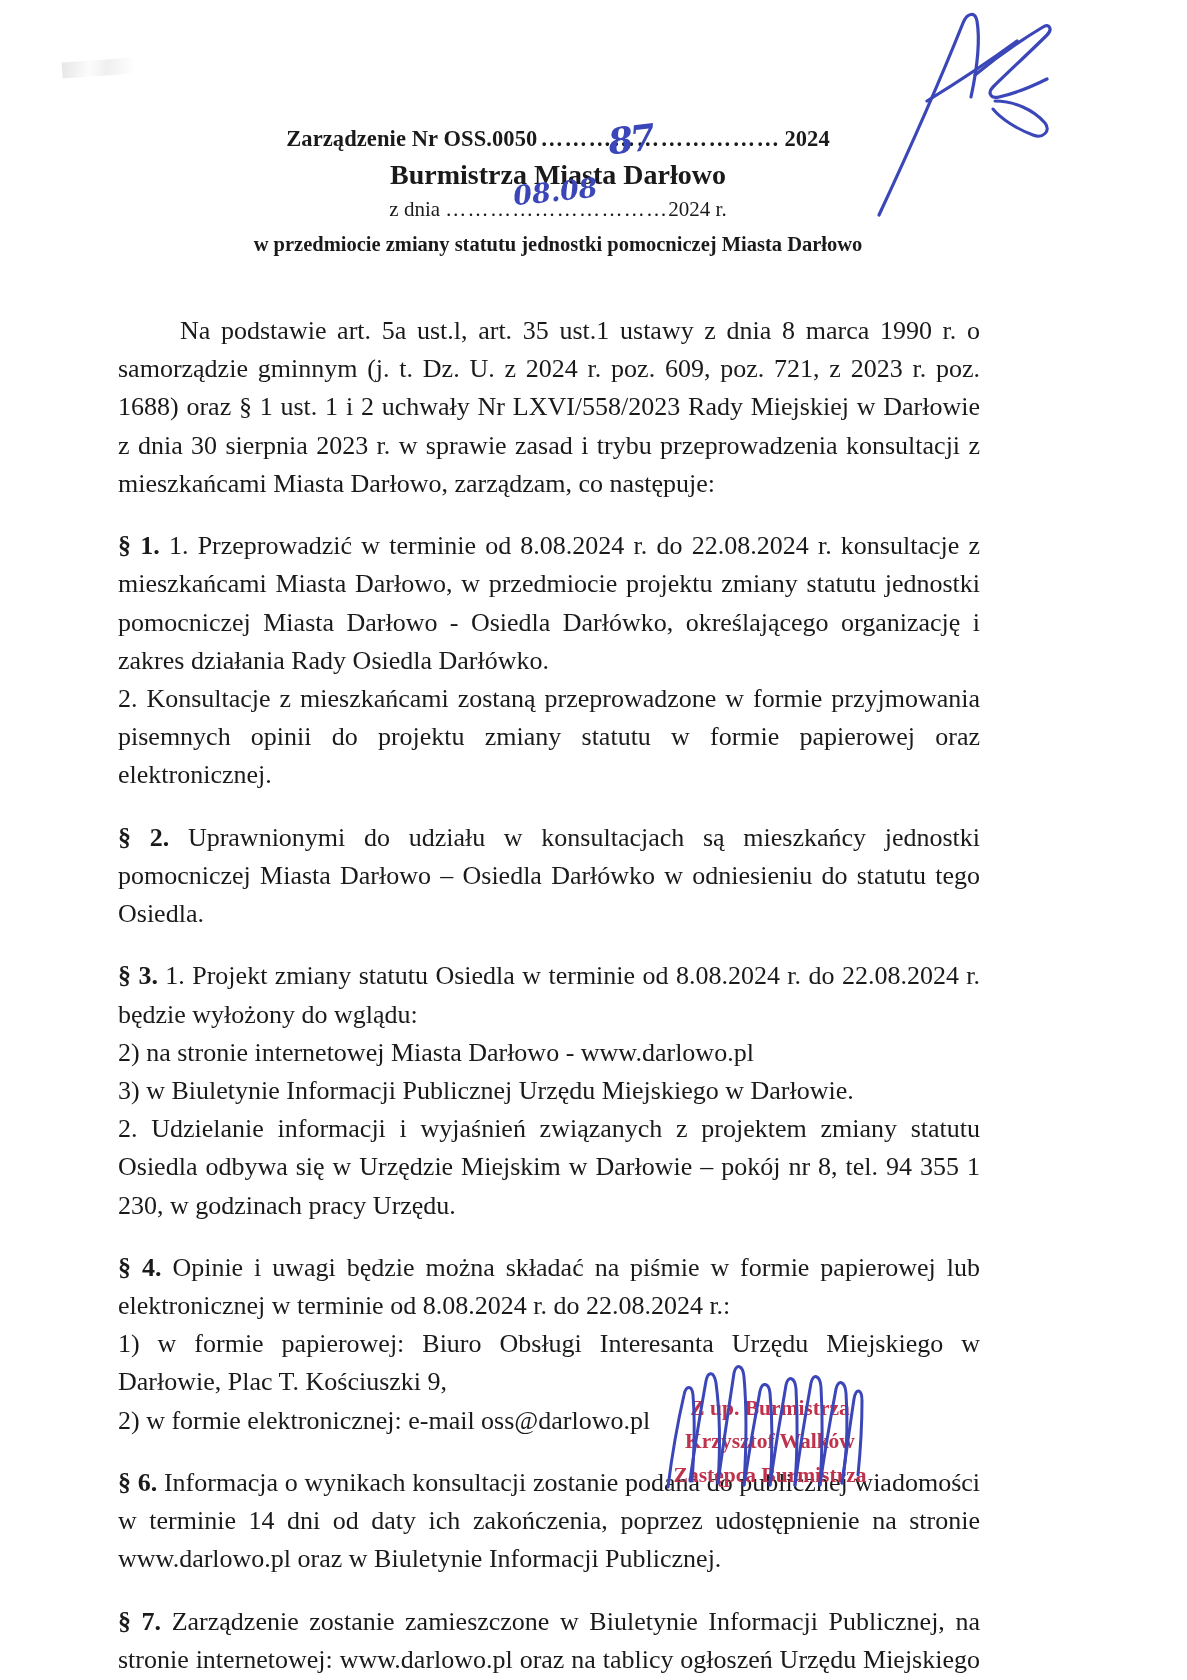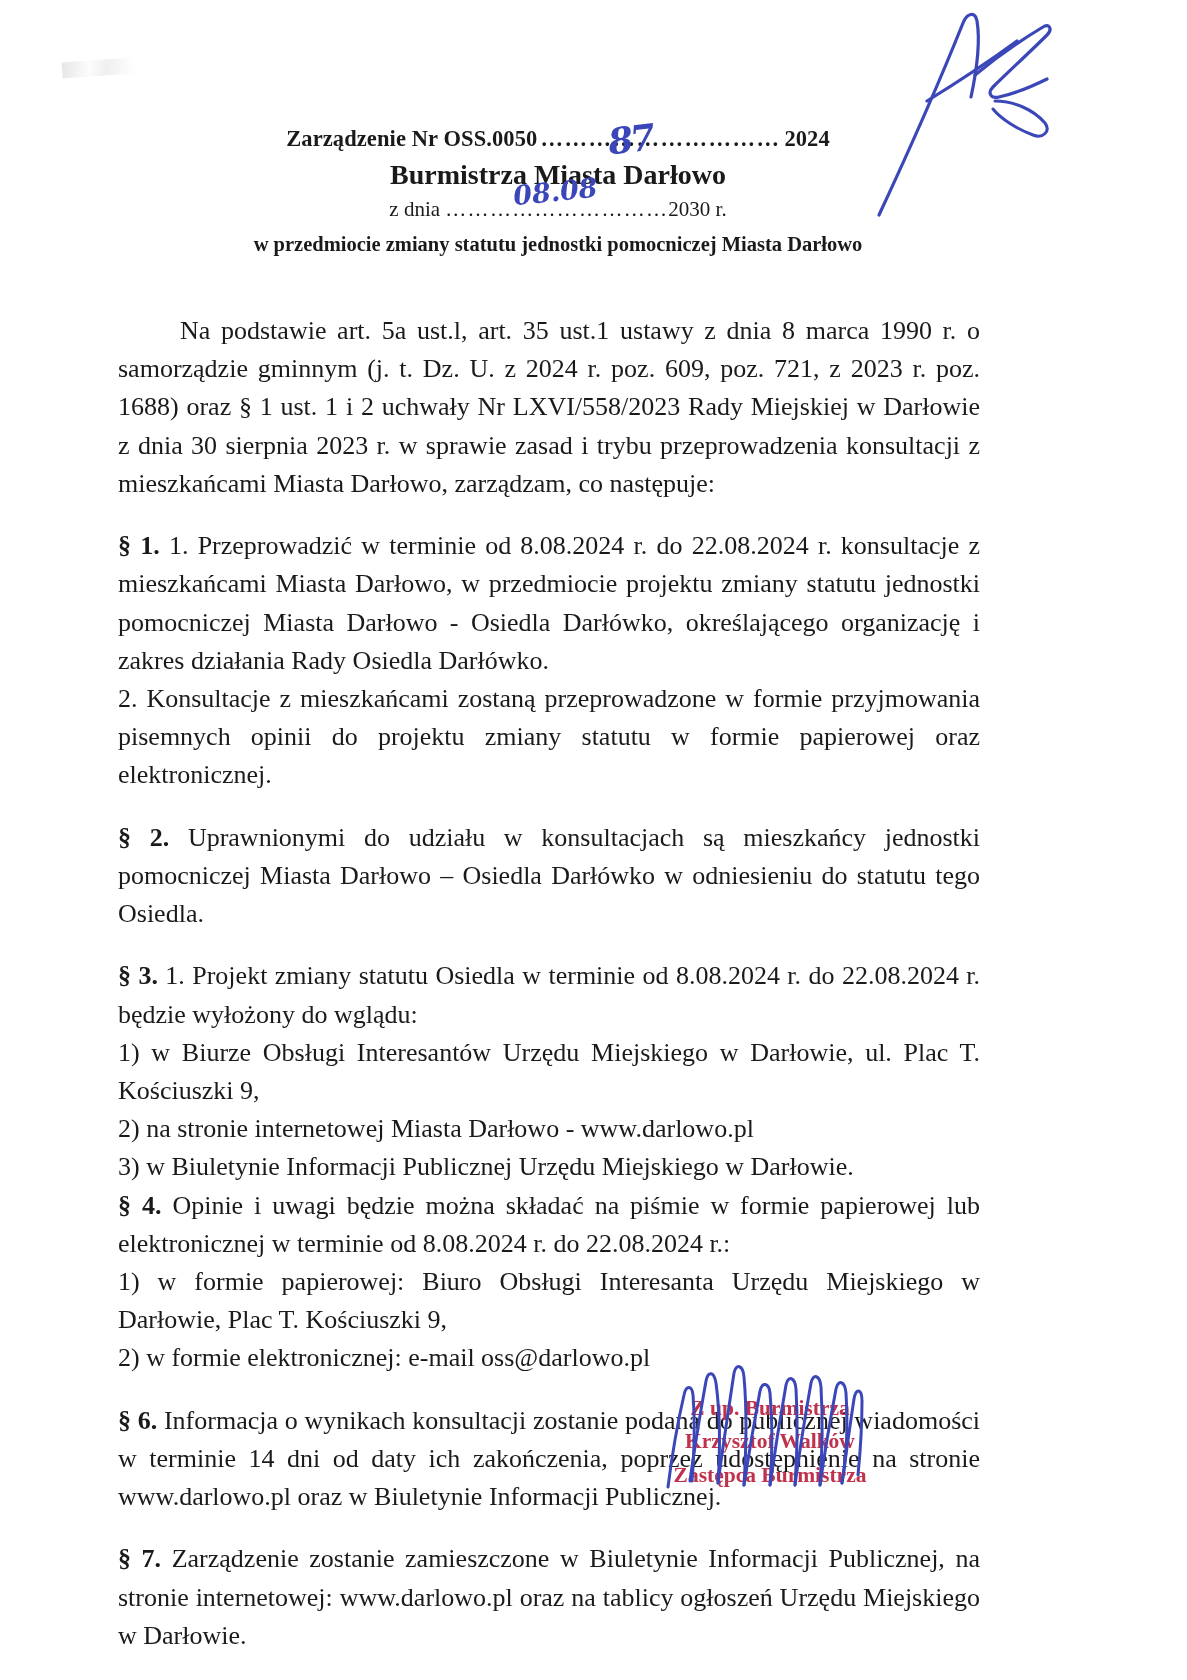--- a/index.html
+++ b/index.html
@@ -164,44 +164,44 @@
     <path d="M108 70 C 130 52, 156 34, 176 22 C 182 18, 186 24, 180 30 C 162 48, 140 68, 126 82 C 120 88, 124 94, 132 92 C 150 88, 168 80, 180 74" stroke="#3b47b8" stroke-width="3.2" stroke-linecap="round" stroke-linejoin="round"></path>
     <path d="M128 96 C 146 96, 166 104, 178 118 C 184 126, 176 134, 166 130 C 150 124, 134 114, 126 104" stroke="#3b47b8" stroke-width="3" stroke-linecap="round"></path>
   </svg>
 
   <div class="doc-header">
     <div class="hdr-line-1">
       <span class="lead">Zarządzenie Nr OSS.0050</span><span class="dots">…………………………</span><span class="yr">2024</span>
     </div>
     <div class="hdr-line-2">Burmistrza Miasta Darłowo</div>
     <div class="hdr-line-3">
-      <span>z dnia </span><span class="dots">…………………………</span><span>2030 r.</span>
+      <span>z dnia </span><span class="dots">…………………………</span><span>2024 r.</span>
     </div>
   </div>
 
   <div class="ink ink-number">87</div>
   <div class="ink ink-date">08.08</div>
 
   <div class="doc-title">
     <div>w przedmiocie zmiany statutu jednostki pomocniczej Miasta Darłowo</div>
   </div>
 
   <div class="body-block">
 
     <p class="para indent-first gap-lg">Na podstawie art. 5a ust.l, art. 35 ust.1 ustawy z dnia 8 marca 1990 r. o samorządzie gminnym (j. t. Dz. U. z 2024 r. poz. 609, poz. 721, z 2023 r. poz. 1688) oraz § 1 ust. 1 i 2 uchwały Nr LXVI/558/2023 Rady Miejskiej w Darłowie z dnia 30 sierpnia 2023 r. w sprawie zasad i trybu przeprowadzenia konsultacji z mieszkańcami Miasta Darłowo, zarządzam, co następuje:</p>
 
     <p class="para"><span class="sec-mark">§ 1.</span> <span>1. Przeprowadzić w terminie od 8.08.2024 r. do 22.08.2024 r. konsultacje z mieszkańcami Miasta Darłowo, w przedmiocie projektu zmiany statutu jednostki  pomocniczej Miasta Darłowo  - Osiedla Darłówko, określającego organizację i zakres działania Rady Osiedla Darłówko.</span></p>
     <p class="para gap-lg">2. Konsultacje z mieszkańcami zostaną przeprowadzone w formie przyjmowania pisemnych opinii do projektu zmiany statutu w formie papierowej oraz elektronicznej.</p>
 
     <p class="para gap-lg"><span class="sec-mark">§ 2.</span> <span>Uprawnionymi do udziału w konsultacjach są mieszkańcy jednostki pomocniczej Miasta Darłowo – Osiedla Darłówko w odniesieniu do statutu tego Osiedla.</span></p>
 
     <p class="para"><span class="sec-mark">§ 3.</span> <span>1.  Projekt zmiany statutu Osiedla w terminie od 8.08.2024 r. do 22.08.2024 r. będzie wyłożony do wglądu:</span></p>
-    <p class="para">1) w Biurze Obsługi Interesantów Urzędu Miejskiego w Darłowie, ul. Plac T. Kościuszki 9,</p>
     <p class="para">2)  na stronie internetowej Miasta Darłowo - www.darlowo.pl</p>
     <p class="para">3) w Biuletynie Informacji Publicznej Urzędu Miejskiego w Darłowie.</p>
+    <p class="para gap-lg">2. Udzielanie informacji i wyjaśnień związanych z projektem zmiany statutu Osiedla odbywa się w Urzędzie Miejskim w Darłowie – pokój nr 8, tel. 94 355 1 230, w godzinach pracy Urzędu.</p>
 
     <p class="para"><span class="sec-mark">§ 4.</span> <span>Opinie i uwagi będzie można składać na piśmie w formie papierowej lub elektronicznej w terminie od 8.08.2024 r. do 22.08.2024 r.:</span></p>
     <p class="para">1) w formie papierowej: Biuro Obsługi Interesanta Urzędu Miejskiego w Darłowie, Plac T. Kościuszki 9,</p>
     <p class="para gap-lg">2) w formie elektronicznej: e-mail oss@darlowo.pl</p>
 
 
     <p class="para gap-lg"><span class="sec-mark">§ 6.</span> <span>Informacja o wynikach konsultacji zostanie podana do publicznej wiadomości w terminie 14 dni od daty ich zakończenia, poprzez udostępnienie na stronie www.darlowo.pl oraz w Biuletynie Informacji Publicznej.</span></p>
 
     <p class="para gap-lg"><span class="sec-mark">§ 7.</span> <span>Zarządzenie zostanie zamieszczone w Biuletynie Informacji Publicznej, na stronie internetowej: www.darlowo.pl oraz na tablicy ogłoszeń Urzędu Miejskiego w Darłowie.</span></p>
 

